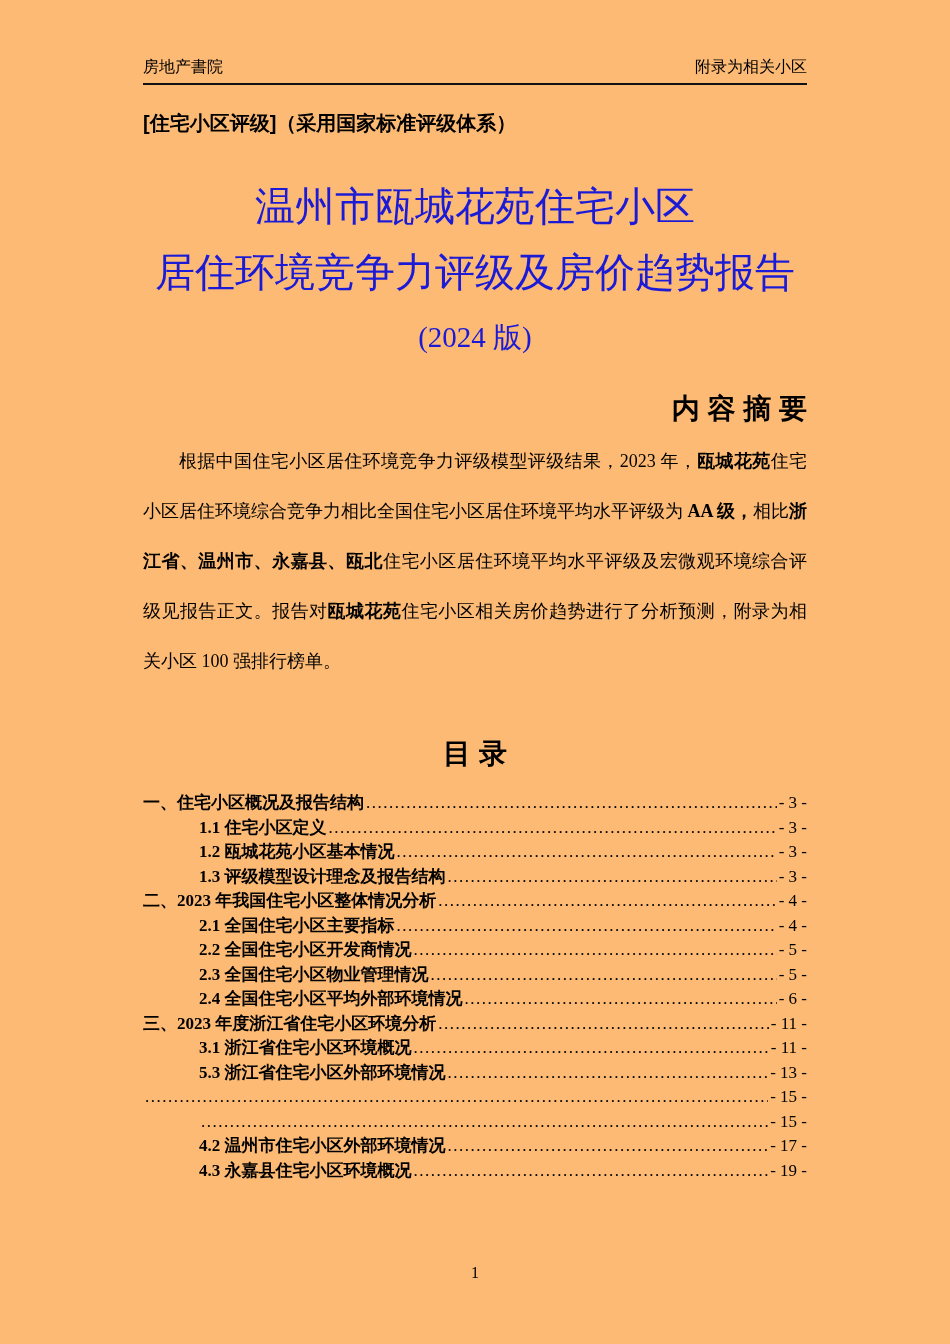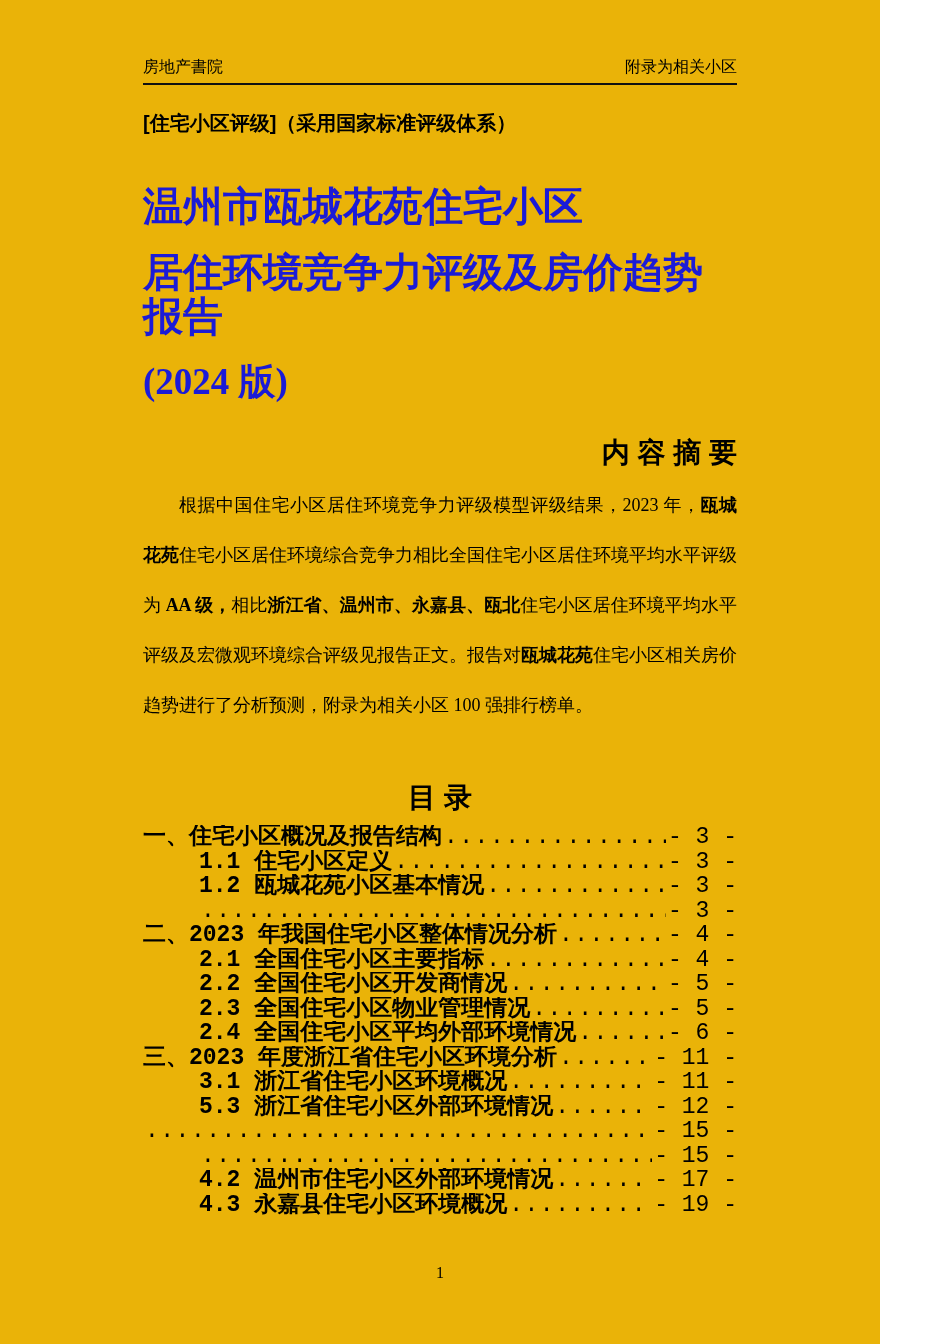--- a/index.html
+++ b/index.html
@@ -2,23 +2,23 @@
 <html><head>
 <meta charset="utf-8">
 <style>
   html, body {
     margin: 0;
     padding: 0;
     background: #ffffff;
   }
   .page {
     position: relative;
-    width: 880px;
+    width: 950px;
     height: 1344px;
-    background: #eab308;
+    background: #fdba74;
     overflow: hidden;
     font-family: "Liberation Serif", "DejaVu Serif", serif;
     color: #000000;
     box-sizing: border-box;
   }
   .content {
     margin: 0 143px;
     padding-top: 58px;
   }
   
@@ -35,27 +35,27 @@
   
   .subtitle {
     margin-top: 26px;
     font-family: "Liberation Sans", "DejaVu Sans", sans-serif;
     font-size: 20px;
     font-weight: 700;
     line-height: 24px;
   }
   
   .title-line {
-    text-align: left;
-    font-weight: 700;
+    text-align: center;
+    font-weight: 400;
     font-family: "Liberation Serif", "DejaVu Serif", serif;
   }
   .t1 { margin-top: 50px; font-size: 40px; line-height: 44px; }
   .t2 { margin-top: 22px; font-size: 40px; line-height: 44px; }
-  .t3 { margin-top: 26px; font-size: 37px; line-height: 33px; }
+  .t3 { margin-top: 26px; font-size: 29px; line-height: 33px; }
   
   .section-heading {
     margin: 0;
     text-align: center;
     font-family: "Liberation Sans", "DejaVu Sans", sans-serif;
     font-size: 28px;
     font-weight: 700;
     line-height: 30px;
   }
   .abstract-h { margin-top: 40px; text-align: right; }
@@ -64,23 +64,23 @@
   .abstract {
     margin: 12px 0 0 0;
     font-size: 18px;
     line-height: 50px;
     text-align: justify;
     text-indent: 2em;
   }
   .abstract .b { font-weight: 700; }
   
   .toc {
-    margin-top: 12px;
-    font-family: Liberation Mono, monospace;
-    font-size: 23px;
+    margin-top: 22px;
+    font-family: Liberation Serif, serif;
+    font-size: 17px;
     font-weight: 600;
   }
   .toc-row {
     display: flex;
     align-items: baseline;
     line-height: 24.5px;
     height: 24.5px;
     overflow: hidden;
   }
   .toc-row.lvl2 { padding-left: 56px; text-align: center; }
@@ -140,20 +140,21 @@
           <span class="toc-label">1.1 住宅小区定义</span>
           <span class="dots">....................................................................................................................................................................................................................................................................</span>
           <span class="toc-page">- 3 -</span>
         </div>
         <div class="toc-row lvl2">
           <span class="toc-label">1.2 瓯城花苑小区基本情况</span>
           <span class="dots">....................................................................................................................................................................................................................................................................</span>
           <span class="toc-page">- 3 -</span>
         </div>
         <div class="toc-row lvl2">
+          <span class="toc-label">1.3 评级模型设计理念及报告结构</span>
           <span class="dots">....................................................................................................................................................................................................................................................................</span>
           <span class="toc-page">- 3 -</span>
         </div>
         <div class="toc-row lvl1">
           <span class="toc-label">二、2023 年我国住宅小区整体情况分析</span>
           <span class="dots">....................................................................................................................................................................................................................................................................</span>
           <span class="toc-page">- 4 -</span>
         </div>
         <div class="toc-row lvl2">
           <span class="toc-label">2.1 全国住宅小区主要指标</span>
@@ -181,21 +182,21 @@
           <span class="toc-page">- 11 -</span>
         </div>
         <div class="toc-row lvl2">
           <span class="toc-label">3.1 浙江省住宅小区环境概况</span>
           <span class="dots">....................................................................................................................................................................................................................................................................</span>
           <span class="toc-page">- 11 -</span>
         </div>
         <div class="toc-row lvl2">
           <span class="toc-label">5.3 浙江省住宅小区外部环境情况</span>
           <span class="dots">....................................................................................................................................................................................................................................................................</span>
-          <span class="toc-page">- 12 -</span>
+          <span class="toc-page">- 13 -</span>
         </div>
         <div class="toc-row lvl1">
           <span class="dots">....................................................................................................................................................................................................................................................................</span>
           <span class="toc-page">- 15 -</span>
         </div>
         <div class="toc-row lvl2">
           <span class="dots">....................................................................................................................................................................................................................................................................</span>
           <span class="toc-page">- 15 -</span>
         </div>
         <div class="toc-row lvl2">

